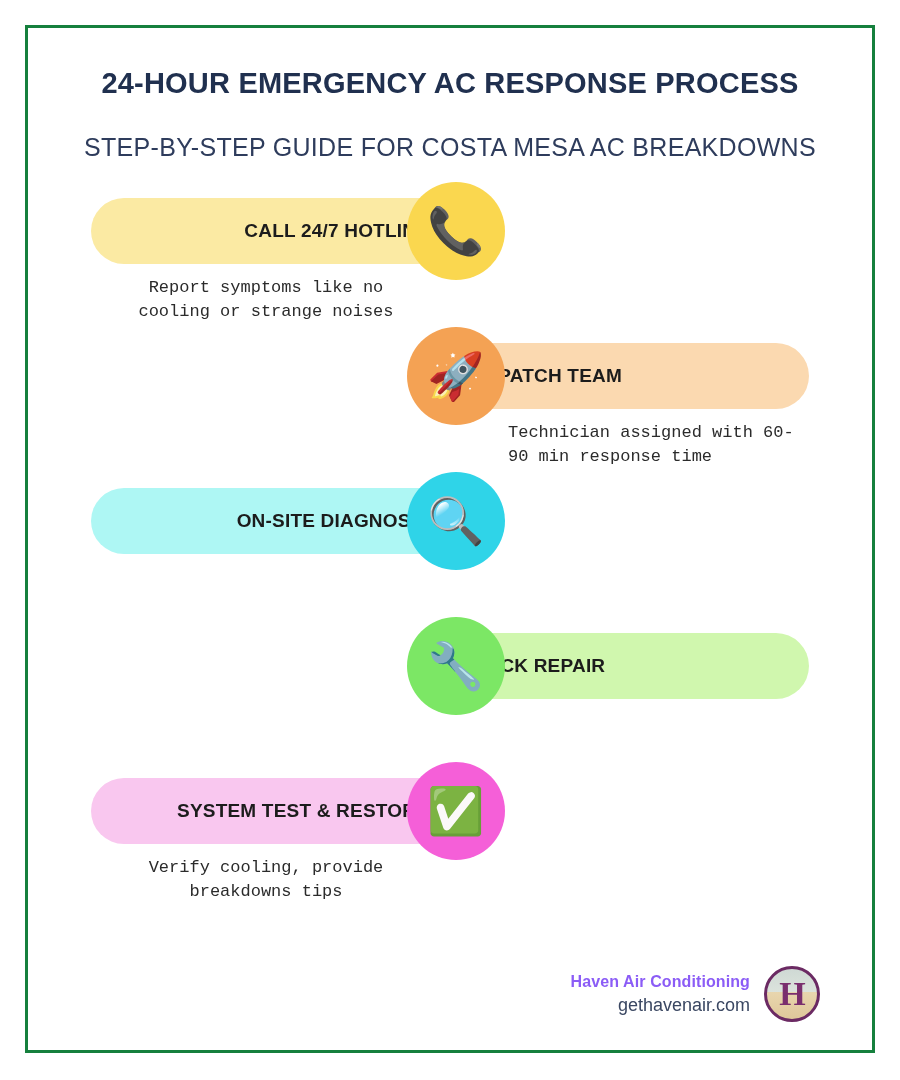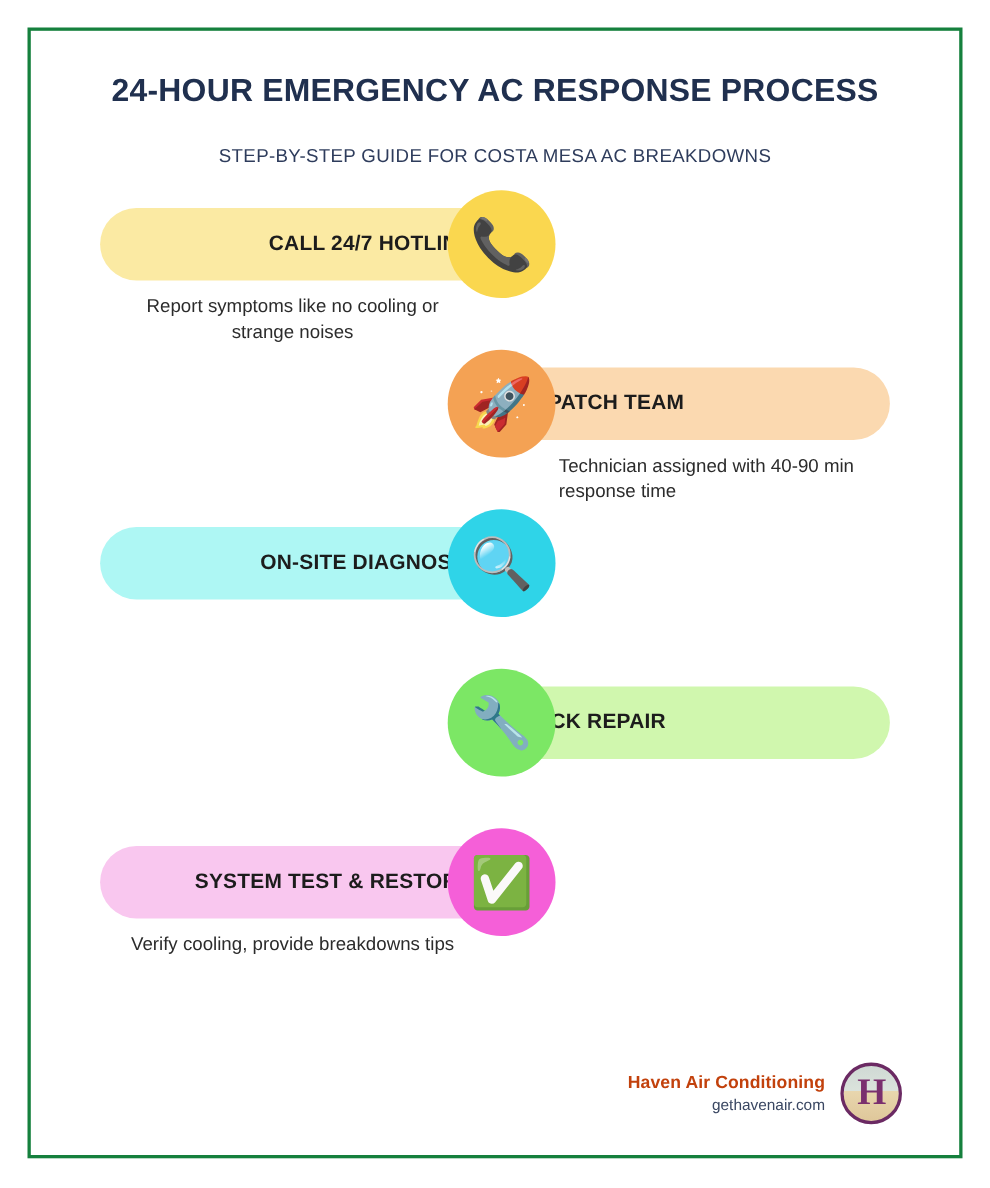--- a/index.html
+++ b/index.html
@@ -43,21 +43,21 @@
     font-size: 29px;
     font-weight: 700;
     letter-spacing: 0.2px;
     color: #20304f;
     margin: 0;
     line-height: 1.18;
     text-transform: uppercase;
   }
   .poster-subtitle {
     margin: 32px 0 0 0;
-    font-size: 17px;
+    font-size: 25px;
     font-weight: 400;
     letter-spacing: 0.3px;
     color: #2e3c5c;
     line-height: 1.2;
     text-transform: uppercase;
   }
 
   
   .steps {
     position: relative;
@@ -122,20 +122,21 @@
   }
 
   
   .desc {
     position: absolute;
     top: 78px;
     font-size: 17px;
     line-height: 1.38;
     color: #2b2b2b;
     text-align: center;
+    font-family: Liberation Mono, monospace;
   }
   .step.left .desc {
     left: 88px;
     width: 300px;
   }
   .step.right .desc {
     left: 480px;
     width: 300px;
     text-align: left;
   }
@@ -148,26 +149,26 @@
     display: flex;
     align-items: center;
     gap: 14px;
   }
   .footer-text {
     text-align: right;
   }
   .brand-name {
     font-size: 16px;
     font-weight: 700;
-    color: #c2410c;
+    color: #8b5cf6;
     letter-spacing: 0.1px;
     line-height: 1.35;
   }
   .brand-url {
-    font-size: 14px;
+    font-size: 18px;
     font-weight: 400;
     color: #3a4762;
     line-height: 1.35;
   }
   .logo {
     width: 56px;
     height: 56px;
     border-radius: 50%;
     position: relative;
     overflow: hidden;
@@ -210,21 +211,21 @@
           </div>
           <div class="desc">Report symptoms like no cooling or strange noises</div>
         </div>
         <div class="step right">
           <div class="pill" style="background: rgb(251, 217, 176);">
             <span class="pill-label">Dispatch Team</span>
           </div>
           <div class="icon-circle" style="background: rgb(244, 162, 84);">
             <span class="icon-glyph">🚀</span>
           </div>
-          <div class="desc">Technician assigned with 40-90 min response time</div>
+          <div class="desc">Technician assigned with 60-90 min response time</div>
         </div>
         <div class="step left">
           <div class="pill" style="background: rgb(174, 247, 244);">
             <span class="pill-label">On-Site Diagnosis</span>
           </div>
           <div class="icon-circle" style="background: rgb(47, 212, 232);">
             <span class="icon-glyph">🔍</span>
           </div>
         </div>
         <div class="step right">

